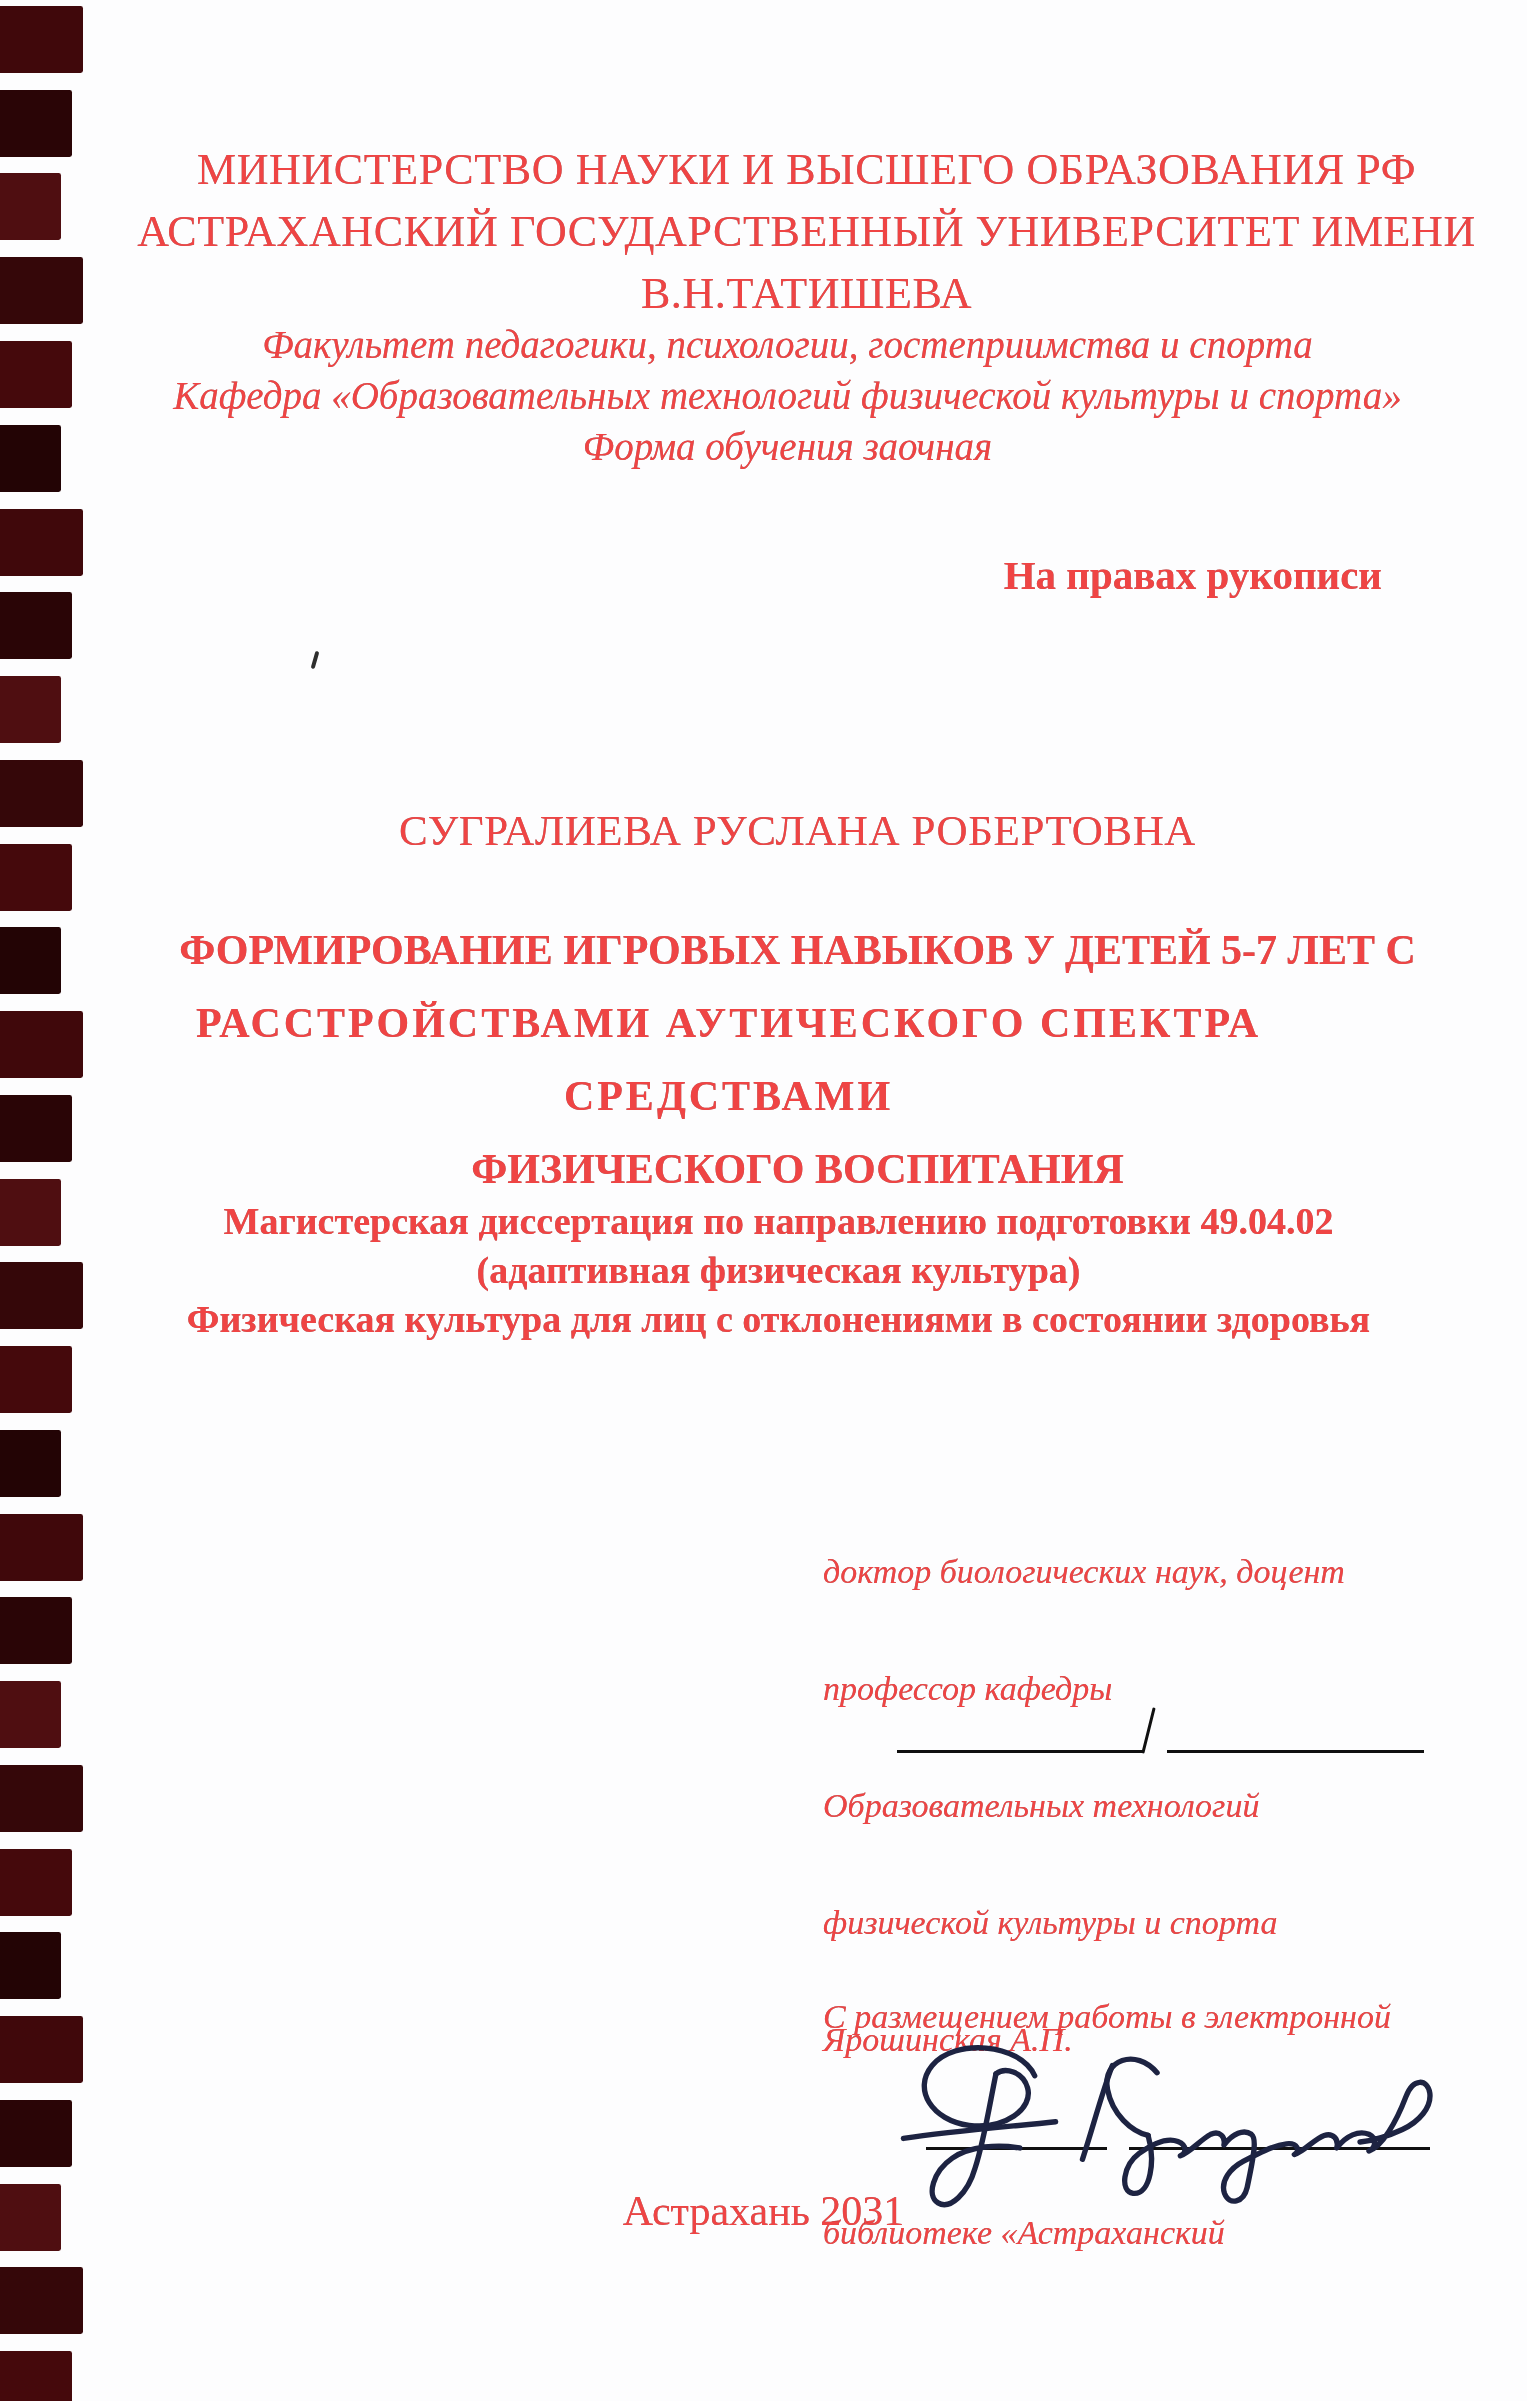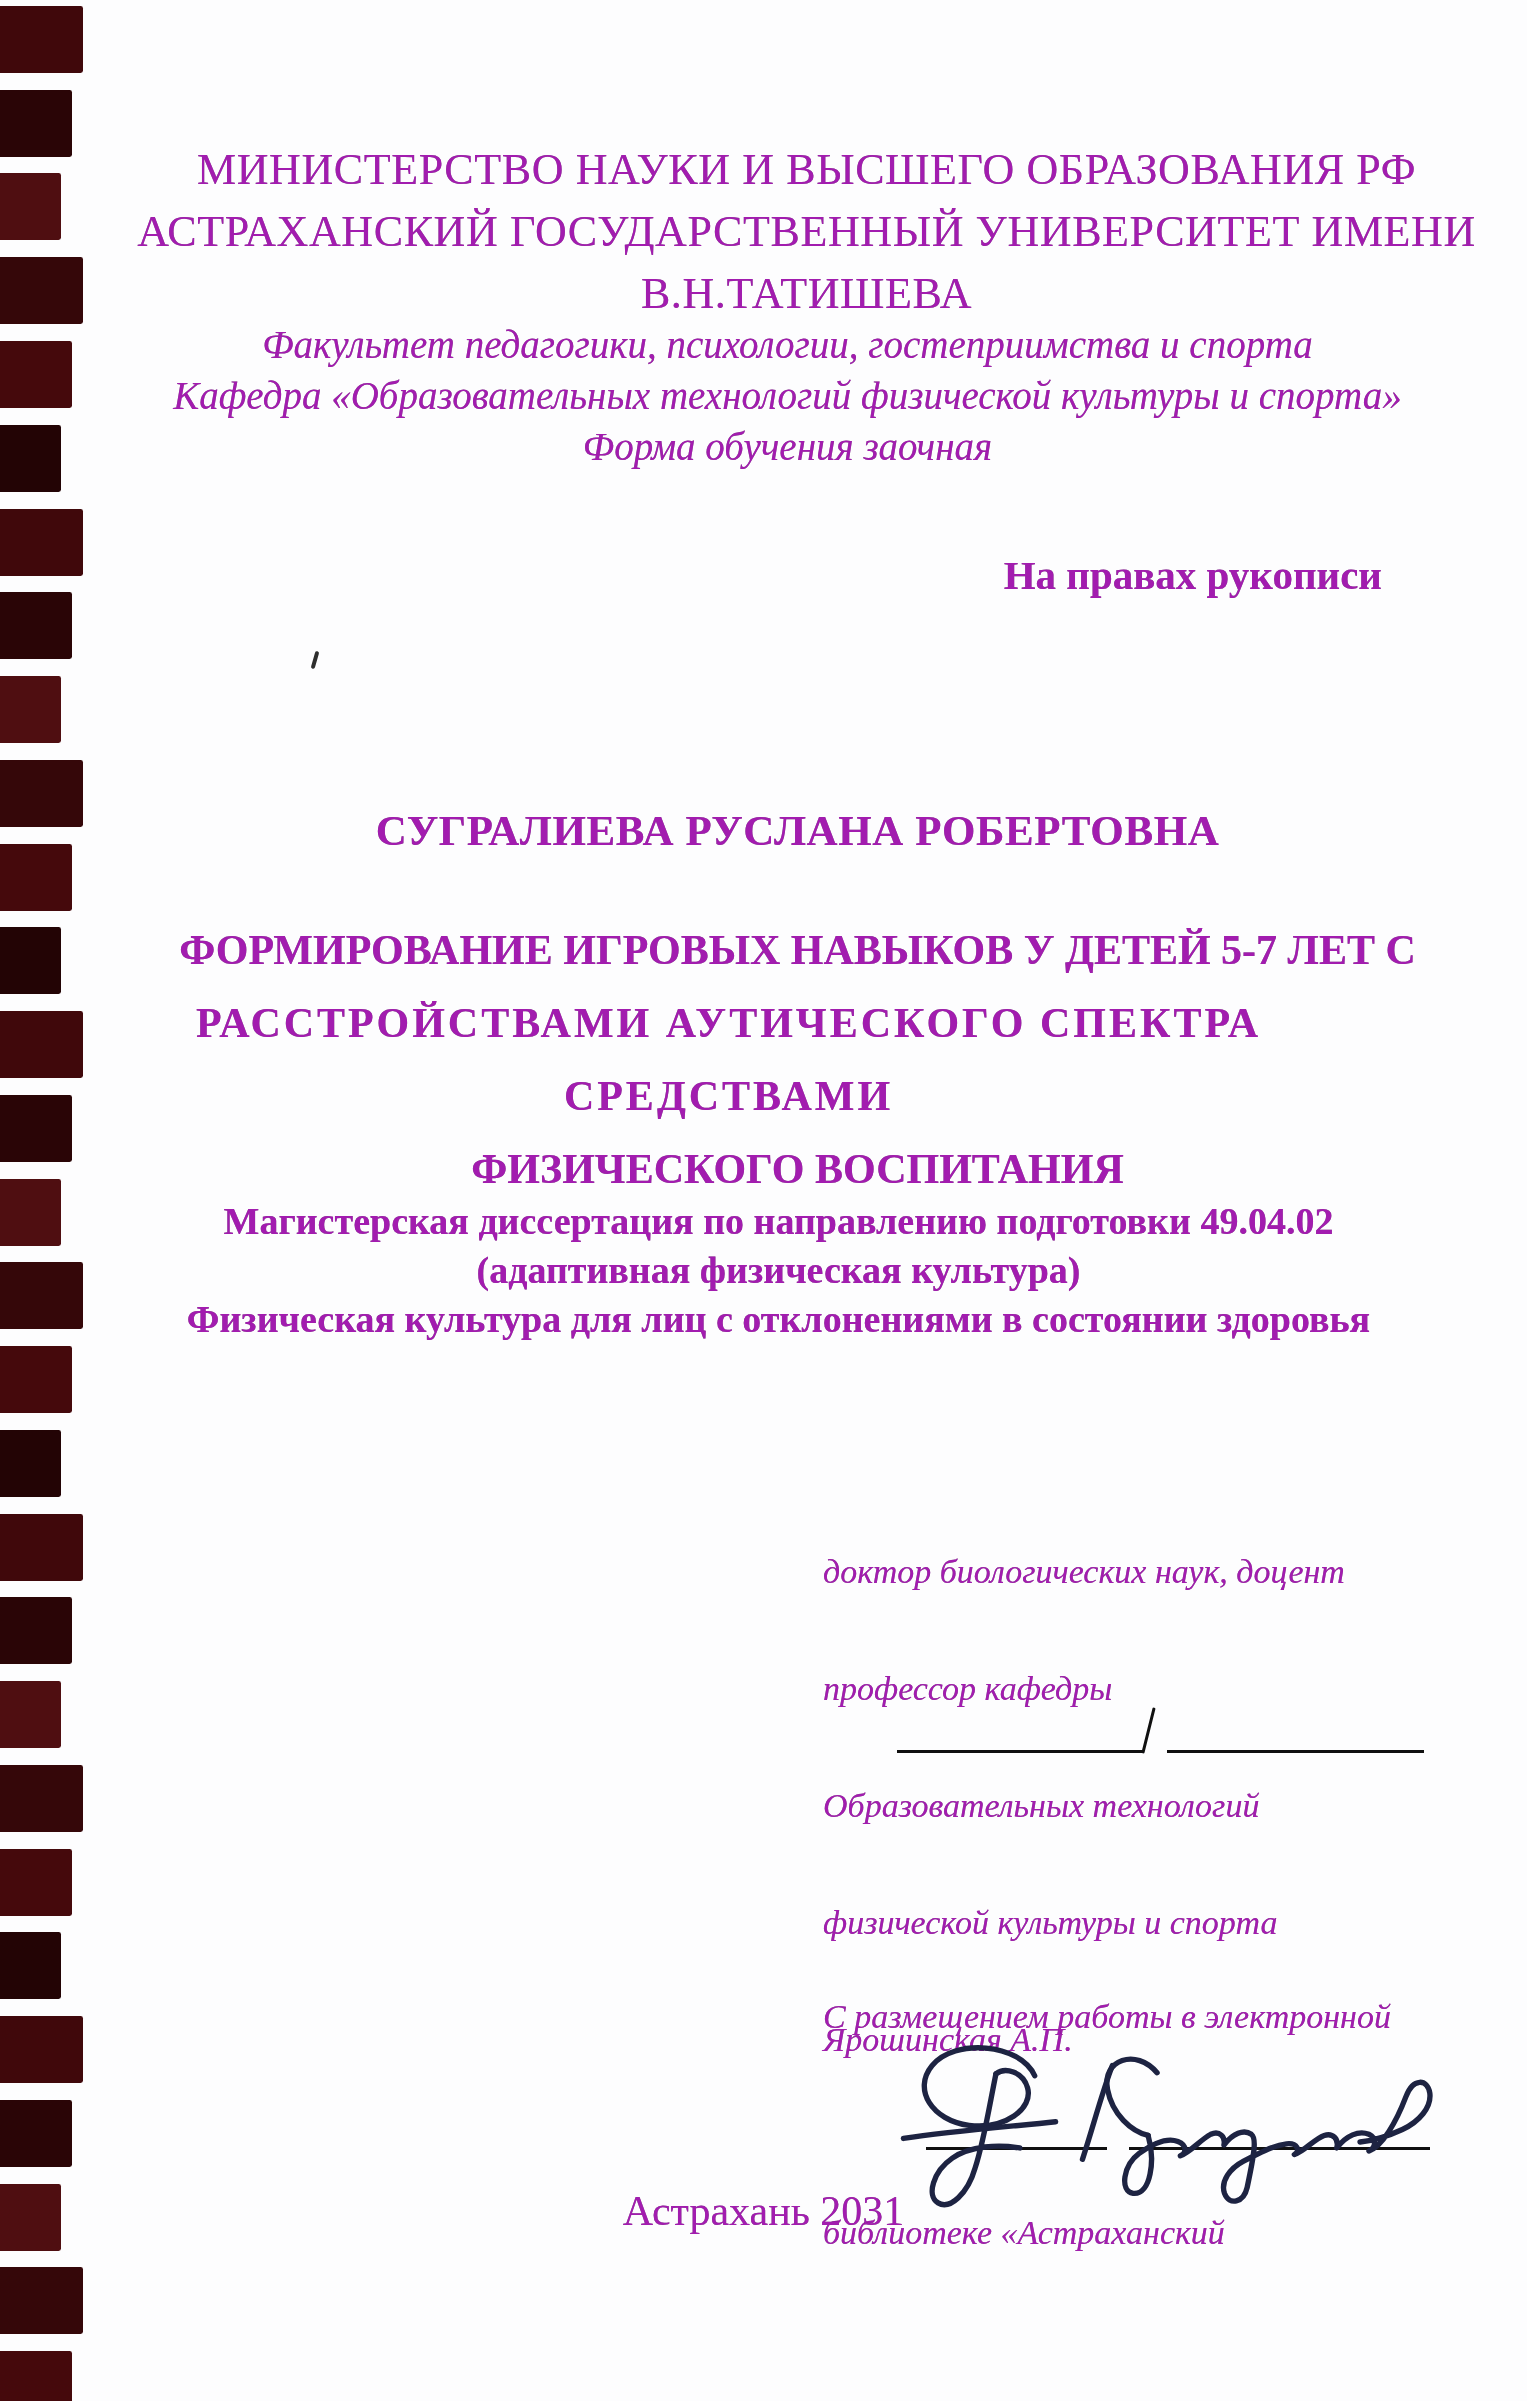--- a/index.html
+++ b/index.html
@@ -3,32 +3,32 @@
 <meta charset="utf-8">
 <style>
   html,body{margin:0;padding:0;}
   body{
     width:1527px;height:2401px;position:relative;overflow:hidden;
     background:#fdfdfe;
     font-family:"Liberation Serif","DejaVu Serif",serif;
     color:#0d0d0d;
   }
   .page{position:absolute;inset:0;background:#fdfdfe;}
-  .txt{position:absolute;white-space:pre;color:#a21caf;text-shadow:0 0 0.6px rgba(25,25,25,.5);}
+  .txt{position:absolute;white-space:pre;color:#ef4444;text-shadow:0 0 0.6px rgba(25,25,25,.5);}
   .center{text-align:center;white-space:normal;}
   
   .univ{left:120px;right:34px;top:139px;font-size:44px;line-height:62px;letter-spacing:0.6px;}
   
   .dept{left:90px;right:42px;top:319px;font-size:39px;line-height:51px;font-style:italic;}
   
   .manuscript{right:145px;top:551px;font-size:41px;font-weight:bold;}
   
   .tick{position:absolute;left:313px;top:651px;width:4.2px;height:18px;background:#2e2e2e;border-radius:2.4px;transform:rotate(16deg);}
   
-  .author{left:112px;right:44px;top:806px;font-size:43px;font-weight:bold;letter-spacing:0.6px;}
+  .author{left:112px;right:44px;top:806px;font-size:43px;font-weight:normal;letter-spacing:0.6px;}
   
   .title{left:96px;right:28px;top:914px;font-size:42px;line-height:73px;font-weight:bold;}
   .title .wide{position:relative;left:-69px;letter-spacing:3px;}
   
   .degree{left:78px;right:48px;top:1197px;font-size:38px;line-height:49px;font-weight:bold;}
   
   .supervisor{left:823px;top:1474px;font-size:34px;line-height:39px;font-style:italic;}
   
   .sigline{position:absolute;background:#101010;height:3px;}
   .sl1{left:897px;top:1750px;width:247px;}

